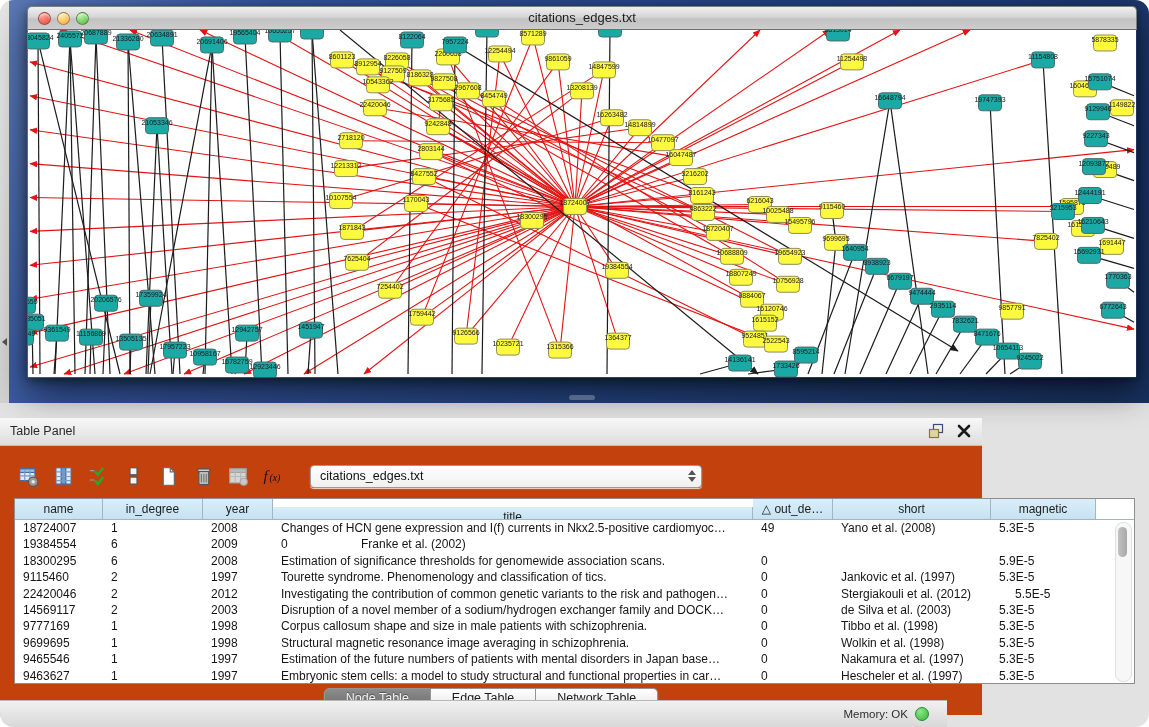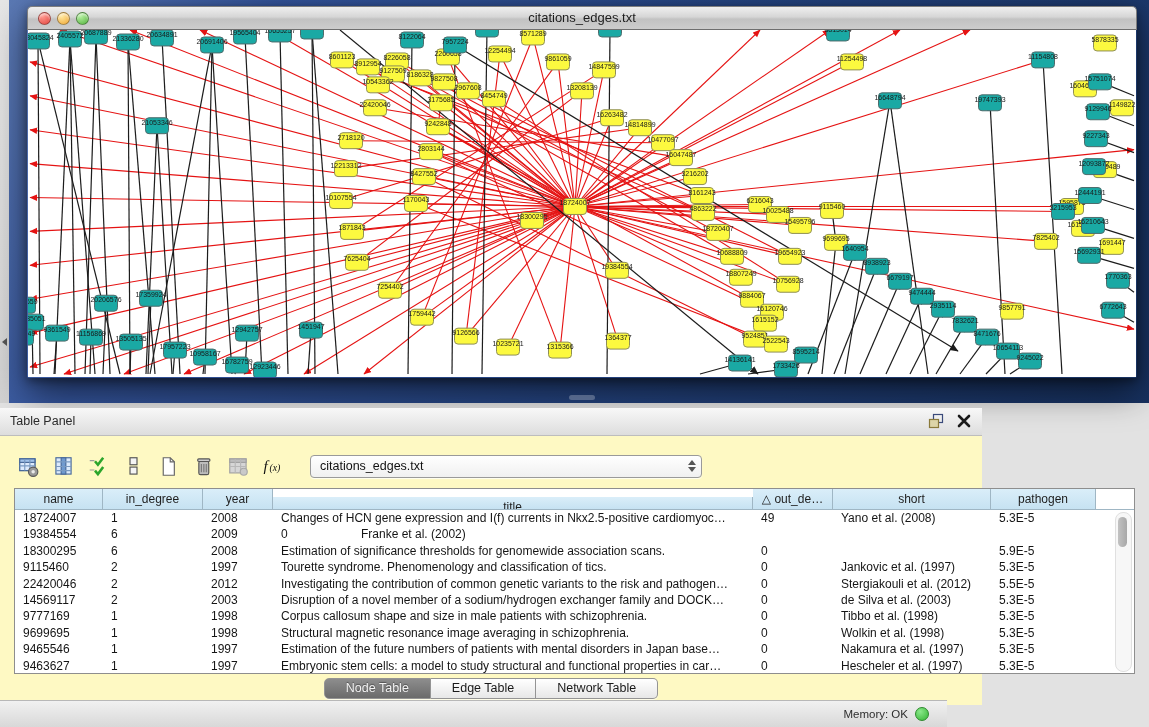--- a/index.html
+++ b/index.html
@@ -1,17 +1,17 @@
 <!DOCTYPE html>
 <html><head>
 <meta charset="utf-8">
 <style>
   html,body{margin:0;padding:0;}
   .screen{position:relative;width:1149px;height:727px;background:#e2e2e2;overflow:hidden;
-          font-family:"Liberation Sans",sans-serif;-webkit-font-smoothing:antialiased;}
+          font-family:"Liberation Sans",sans-serif;border-radius:14px;-webkit-font-smoothing:antialiased;}
 
   
   .left-strip{position:absolute;left:0;top:0;width:9px;height:403px;background:linear-gradient(#e6e6e6,#d2d2d2);}
   .strip-arrow{position:absolute;left:2px;top:338px;width:0;height:0;border-top:4px solid transparent;
                border-bottom:4px solid transparent;border-right:5px solid #555;}
   .desktop{position:absolute;left:9px;top:0;width:1140px;height:403px;
            background:linear-gradient(118deg,#5b79b4 0%,#33539a 20%,#24437f 55%,#17315f 100%);}
   .grip{position:absolute;left:560px;top:395px;width:26px;height:5px;border-radius:3px;
         background:rgba(255,255,255,.25);}
 
@@ -25,21 +25,21 @@
   .light{width:13px;height:13px;border-radius:50%;box-sizing:border-box;border:1px solid rgba(0,0,0,.35);
          box-shadow:inset 0 2px 2px rgba(255,255,255,.55);}
   .light.red{background:radial-gradient(circle at 35% 30%,#ff9a90,#e2443e);}
   .light.yellow{background:radial-gradient(circle at 35% 30%,#ffe8a0,#efa733);}
   .light.green{background:radial-gradient(circle at 35% 30%,#b5f0a0,#53b23c);}
   .canvas{position:absolute;left:1px;right:1px;top:24px;bottom:1px;background:#fff;overflow:hidden;}
   .canvas svg{display:block;width:100%;height:100%;}
   .net-label{font-size:7px;fill:#1a1a1a;text-anchor:middle;}
 
   
-  .table-panel{position:absolute;left:0;top:408px;width:982px;height:297px;background:#fef9c3;}
+  .table-panel{position:absolute;left:0;top:418px;width:982px;height:297px;background:#c2410c;}
   .panel-header{position:relative;height:27px;background:linear-gradient(#f8f8f8,#dddddd);
                 border-bottom:1px solid #bdbdbd;}
   .panel-title{position:absolute;left:10px;top:0;font-size:12.5px;line-height:26px;color:#2a2a2a;}
   .panel-header-icons{position:absolute;right:10px;top:5px;display:flex;gap:12px;align-items:center;}
   .ph-icon{width:16px;height:16px;cursor:pointer;}
 
   .toolbar{position:absolute;left:16px;top:41px;height:34px;display:flex;align-items:center;gap:11px;}
   .tb-icon{width:24px;height:24px;display:flex;align-items:center;justify-content:center;}
   .combo{margin-left:14px;width:392px;height:23px;box-sizing:border-box;border:1px solid #9a9a9a;border-radius:4px;
          background:linear-gradient(#ffffff,#f0f0f0);display:flex;align-items:center;position:relative;
@@ -846,21 +846,21 @@
       </div>
 
     <div class="table-wrap">
       <div class="thead" id="thead">
           <div class="th" style="width: 88px;">name</div>
           <div class="th" style="width: 100px;">in_degree</div>
           <div class="th" style="width: 70px;">year</div>
           <div class="th" style="width: 480px; margin-top: 8px;">title</div>
           <div class="th" style="width: 80px;">△ out_de…</div>
           <div class="th" style="width: 158px;">short</div>
-          <div class="th" style="width: 105px;">pathogen</div>
+          <div class="th" style="width: 105px;">magnetic</div>
           <div class="th" style="flex: 1 1 0%; background: rgb(255, 255, 255); border-right: none;"></div>
         </div>
       <div class="tbody" id="tbody">
           <div class="tr">
             <div class="td" style="width: 88px;">18724007</div>
             <div class="td" style="width: 100px;">1</div>
             <div class="td" style="width: 70px;">2008</div>
             <div class="td" style="width: 480px;">Changes of HCN gene expression and I(f) currents in Nkx2.5-positive cardiomyoc…</div>
             <div class="td" style="width: 80px;">49</div>
             <div class="td" style="width: 158px;">Yano et al. (2008)</div>
@@ -892,21 +892,21 @@
             <div class="td" style="width: 158px;">Jankovic et al. (1997)</div>
             <div class="td" style="width: 105px;">5.3E-5</div>
           </div>
           <div class="tr">
             <div class="td" style="width: 88px;">22420046</div>
             <div class="td" style="width: 100px;">2</div>
             <div class="td" style="width: 70px;">2012</div>
             <div class="td" style="width: 480px;">Investigating the contribution of common genetic variants to the risk and pathogen…</div>
             <div class="td" style="width: 80px;">0</div>
             <div class="td" style="width: 158px;">Stergiakouli et al. (2012)</div>
-            <div class="td" style="width: 105px;">5.5E-5</div>
+            <div class="td" style="width: 105px; margin-left: 16px;">5.5E-5</div>
           </div>
           <div class="tr">
             <div class="td" style="width: 88px;">14569117</div>
             <div class="td" style="width: 100px;">2</div>
             <div class="td" style="width: 70px;">2003</div>
             <div class="td" style="width: 480px;">Disruption of a novel member of a sodium/hydrogen exchanger family and DOCK…</div>
             <div class="td" style="width: 80px;">0</div>
             <div class="td" style="width: 158px;">de Silva et al. (2003)</div>
             <div class="td" style="width: 105px;">5.3E-5</div>
           </div>

